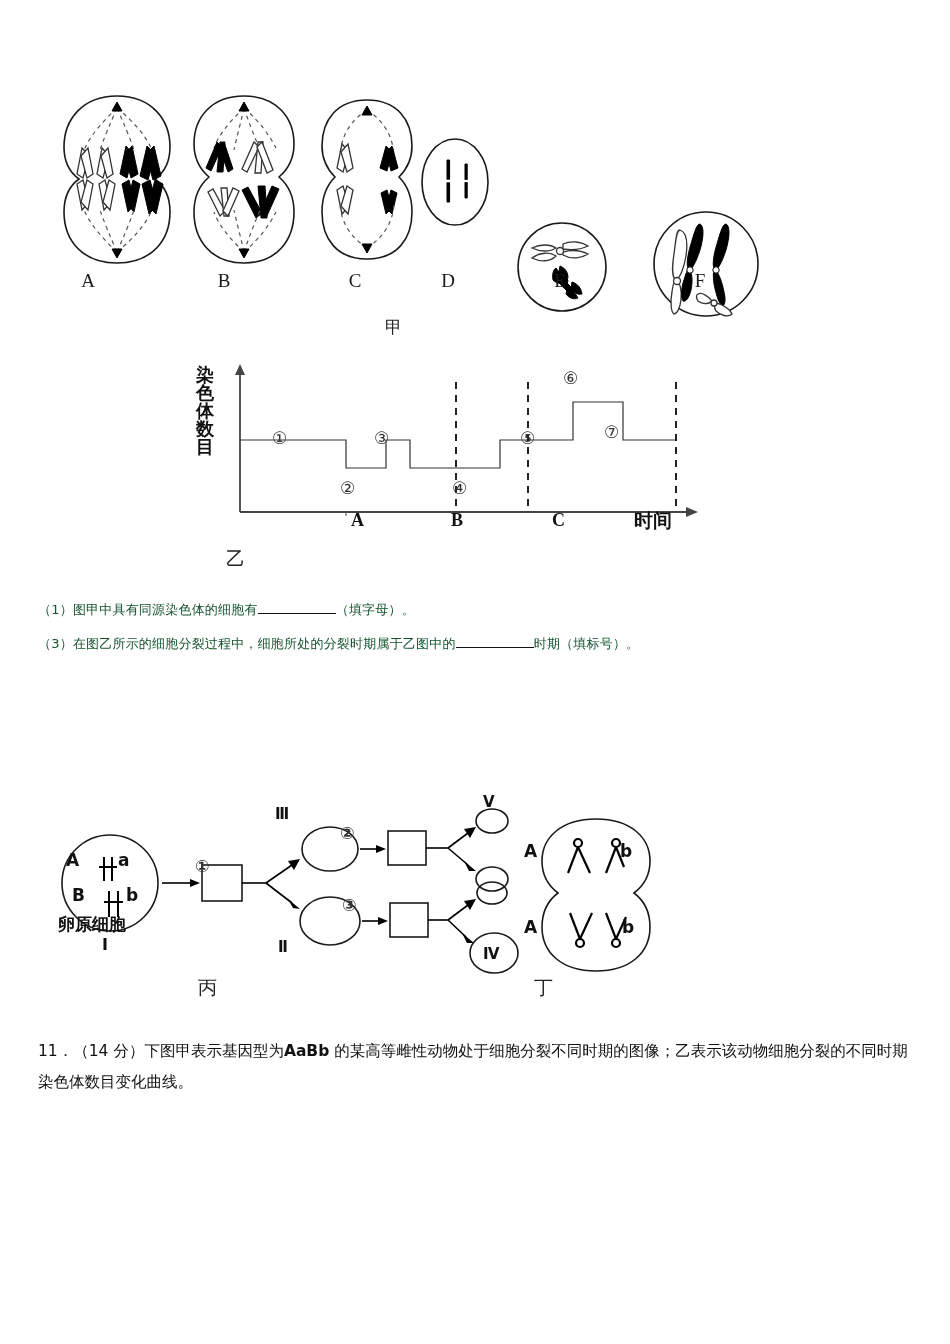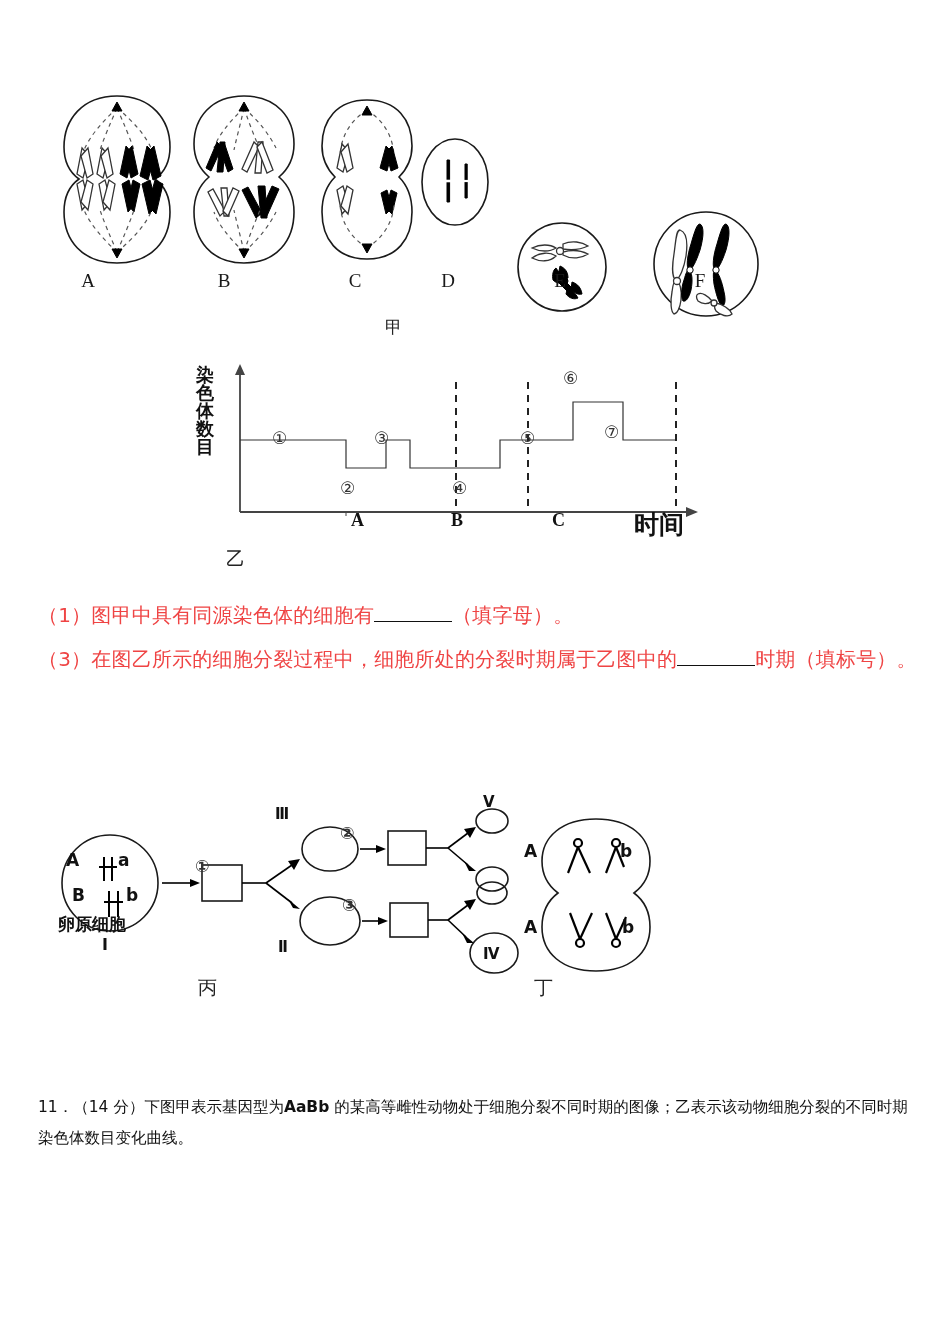--- a/index.html
+++ b/index.html
@@ -64,21 +64,21 @@
   .yaxis-label span { display:block; }
   .axis-tick-label {
     position: absolute;
     font-family: "Liberation Serif", "DejaVu Serif", serif;
     font-weight: bold;
     font-size: 18px;
     color: #111;
   }
   .time-label {
     position: absolute;
-    font-size: 25px;
+    font-size: 19px;
     font-weight: bold;
     font-family: "DejaVu Sans", "Liberation Sans", sans-serif;
     color: #111;
   }
   .fig-sub {
     position: absolute;
     font-size: 19px;
     font-family: "DejaVu Sans", "Liberation Sans", sans-serif;
     color: #222;
   }
@@ -88,23 +88,23 @@
     color: #333;
     font-family: "DejaVu Sans", "Liberation Sans", sans-serif;
   }
 
   
   .qblock {
     position: absolute;
     left: 38px;
     width: 880px;
     font-family: "DejaVu Sans", "Liberation Sans", sans-serif;
-    font-size: 20px;
+    font-size: 13px;
     line-height: 1.5;
-    color: #ef4444;
+    color: #14532d;
     letter-spacing: 0.2px;
   }
   .q-line { margin: 0 0 14px 0; white-space: normal; }
   .blank {
     display: inline-block;
     border-bottom: 1px solid #111;
     height: 13px;
     vertical-align: baseline;
   }
   .b-sm { width: 72px; }
@@ -120,21 +120,21 @@
   .bing-text {
     position: absolute;
     font-family: "DejaVu Sans", "Liberation Sans", sans-serif;
     font-weight: bold;
     color: #111;
   }
 
   
   #bottom-para {
     position: absolute;
-    left: 38px; top: 1092px;
+    left: 38px; top: 1036px;
     width: 880px;
     font-family: "DejaVu Sans", "Liberation Sans", sans-serif;
     font-size: 15.5px;
     line-height: 2.0;
     color: #111;
   }
   #bottom-para b { font-weight: bold; }
 
   svg { display: block; overflow: visible; }
   .stroke { fill: none; stroke: #1a1a1a; stroke-width: 1.6; }

